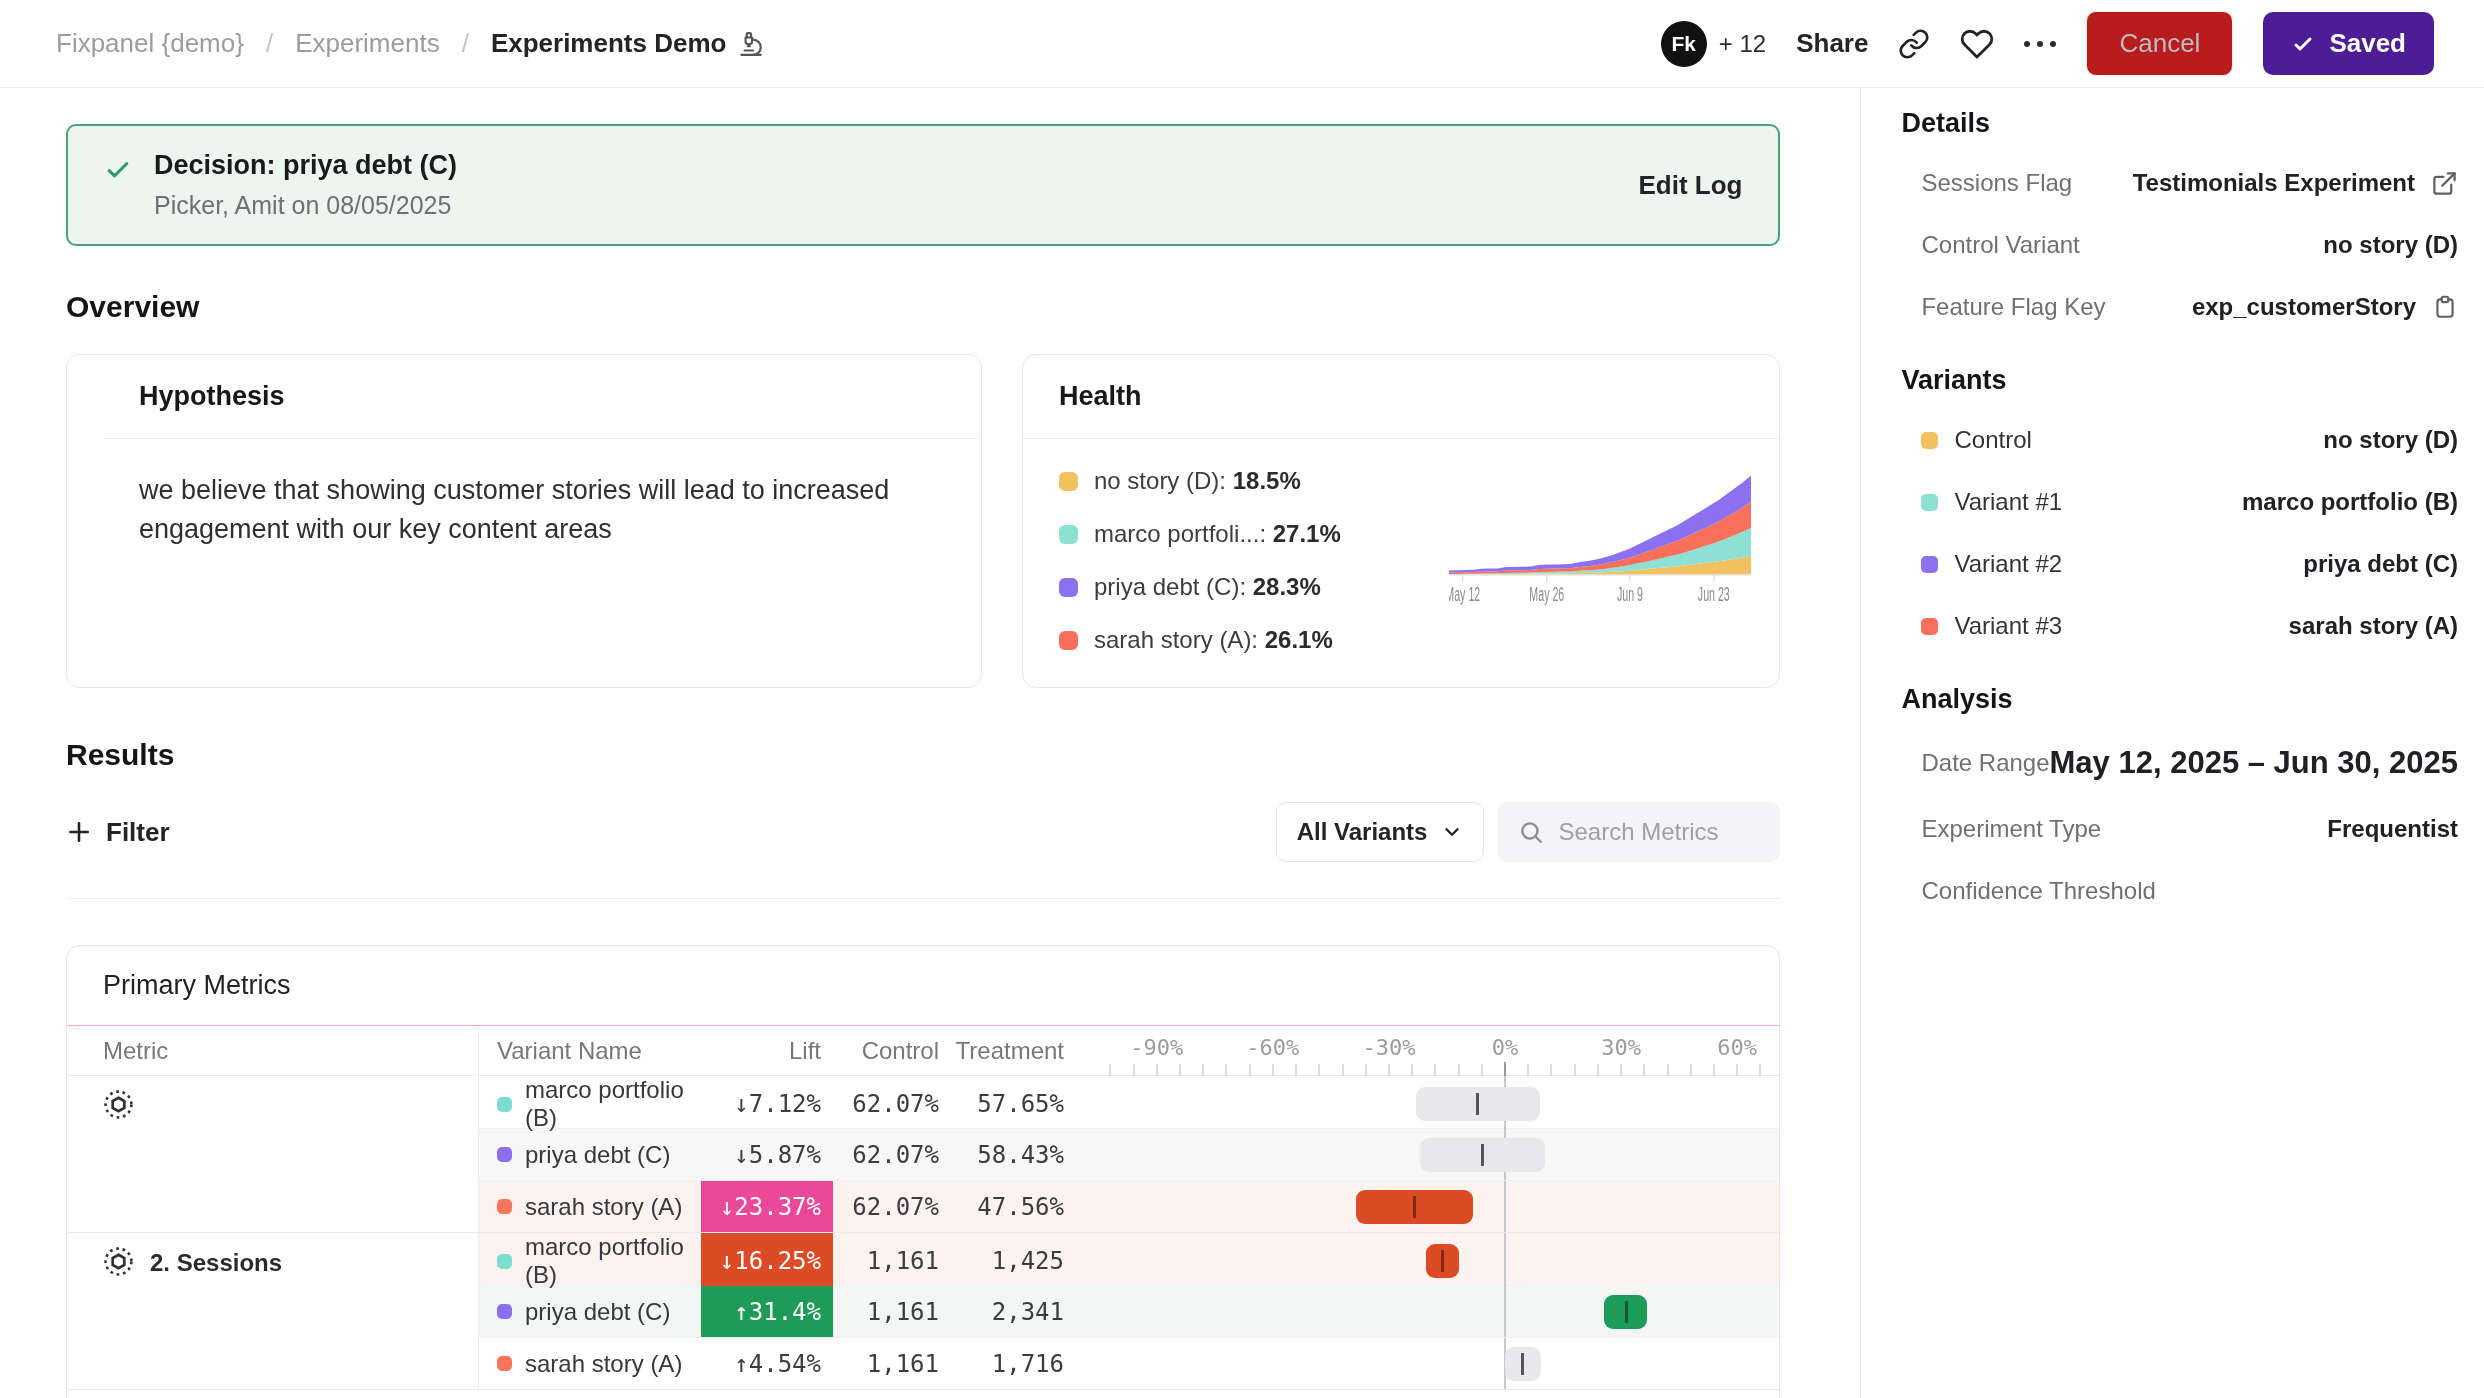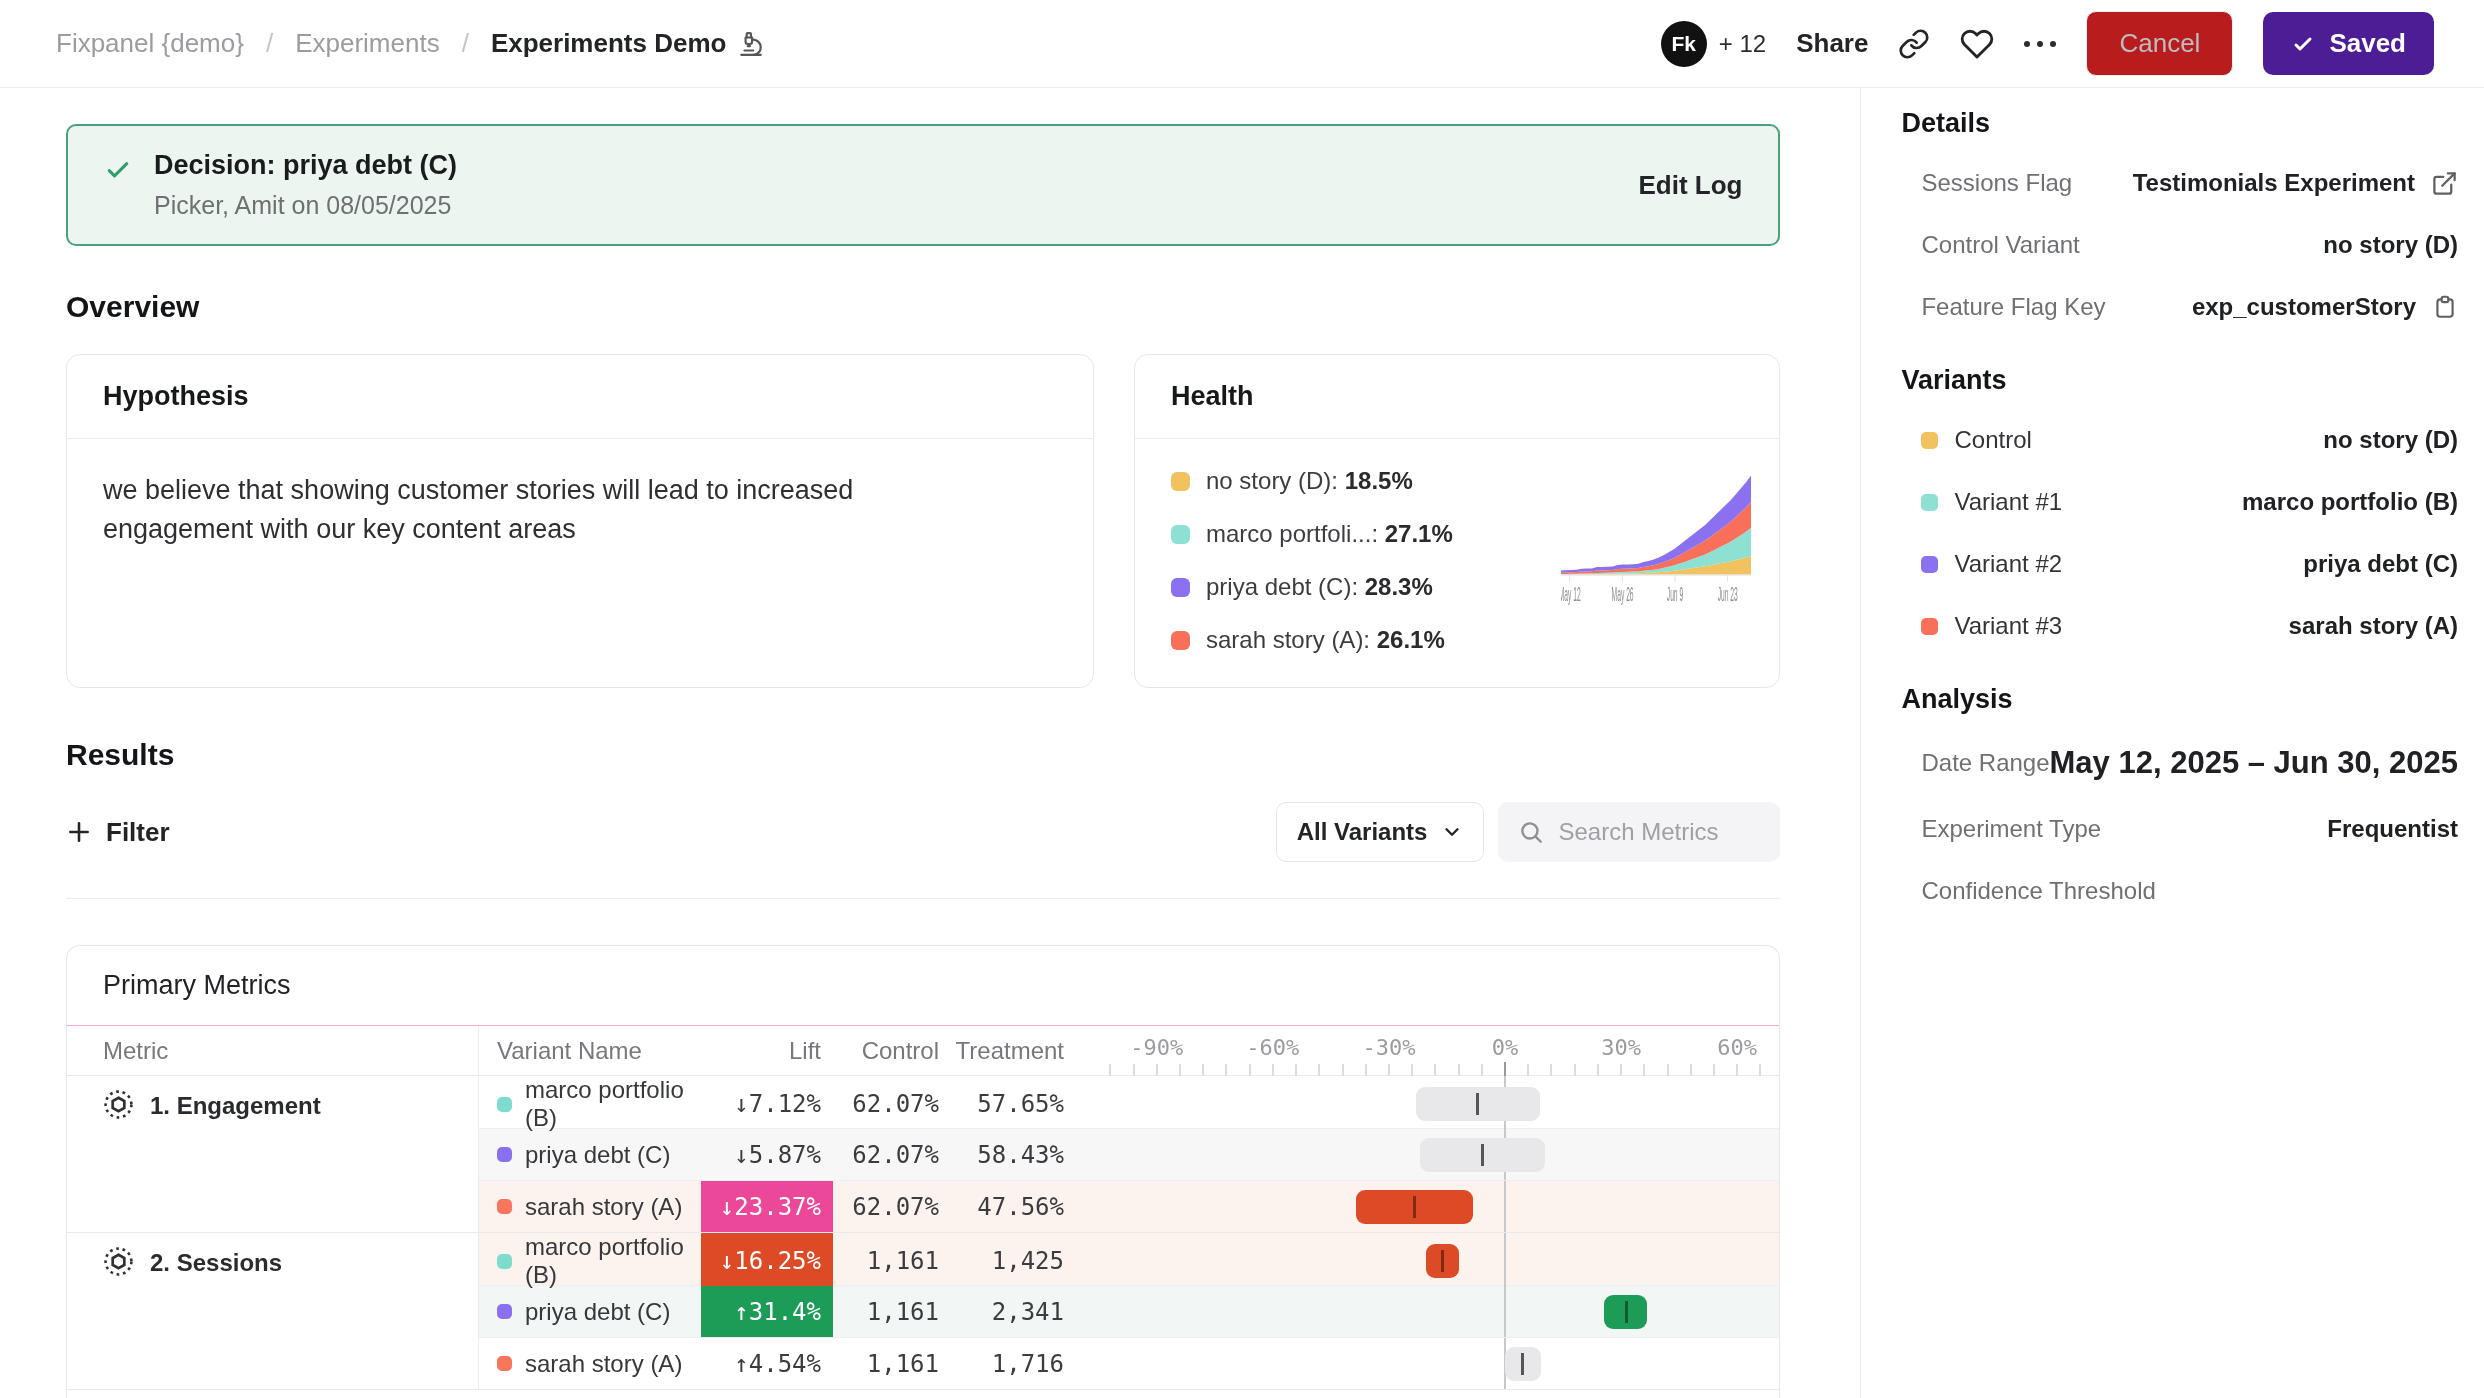--- a/index.html
+++ b/index.html
@@ -38,21 +38,21 @@
   .banner-check { margin-right:22px; margin-top:-30px; }
   .banner-title { font-size:27px; font-weight:700; color:#1a1b1d; }
   .banner-sub { font-size:25px; color:#6f7073; margin-top:10px; }
   .banner-edit { margin-left:auto; font-size:26px; font-weight:700; color:#232427; cursor:pointer; }
 
   .h-section { font-size:30px; font-weight:700; color:#141518; margin-bottom:30px; }
 
   
   .cards { display:flex; gap:40px; margin-bottom:50px; }
   .card { background:#fff; border:1px solid #e7e7ea; border-radius:14px; height:334px; }
-  .card-hyp { width:1028px; }
+  .card-hyp { width:916px;padding-left:36px; }
   .card-health { flex:1; }
   .card-title { font-size:27px; font-weight:700; color:#17181a; padding:26px 36px;
     border-bottom:1px solid #ececee; }
   .hyp-body { padding:32px 36px; font-size:27px; line-height:1.45; color:#2e2f32; max-width:860px; }
   .health-content { display:flex; padding:14px 28px 10px 36px; }
   .legend { width:390px; padding-top:14px; }
   .legend-item { display:flex; align-items:center; gap:16px; margin-bottom:25px; font-size:24px; color:#3c3d40; }
   .legend-swatch { width:19px; height:19px; border-radius:6px; flex:none; }
   .legend-item b { color:#2a2b2e; }
   .health-chart { flex:1; padding-top:4px; }
@@ -319,21 +319,20 @@
           </div>
       </div>
 
       <div id="pm-body">
           <div class="pm-group">
       <div class="pm-metric-cell">
         <svg width="31" height="31" viewBox="0 0 24 24" fill="none" stroke="#2f3033">
        <circle cx="12" cy="12" r="10" stroke-width="2" stroke-dasharray="2.1 2.9"></circle>
        <path d="M12 6.8l4.5 2.6v5.2L12 17.2l-4.5-2.6V9.4z" stroke-width="2.1"></path>
      </svg>
-              <span class="pm-metric-label">1. Engagement</span>
       </div>
       <div class="pm-rows">
               <div class="pm-row" style="background:#ffffff">
         <div class="cell cell-variant">
           <span class="v-swatch" style="background:#7edcce"></span>
           <span>marco portfolio (B)</span>
         </div>
         <div class="cell cell-num cell-lift " style="">↓7.12%</div>
         <div class="cell cell-num">62.07%</div>
         <div class="cell cell-num">57.65%</div>

